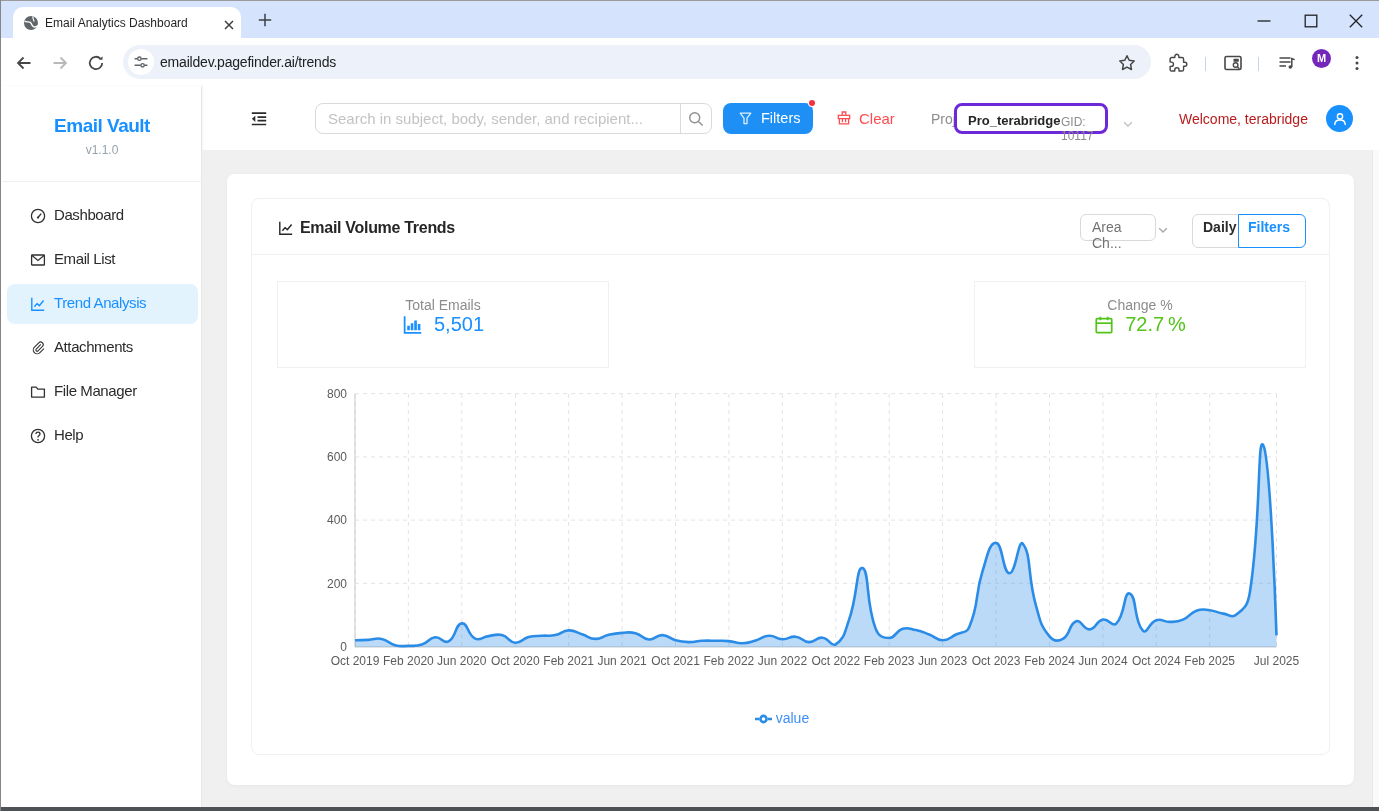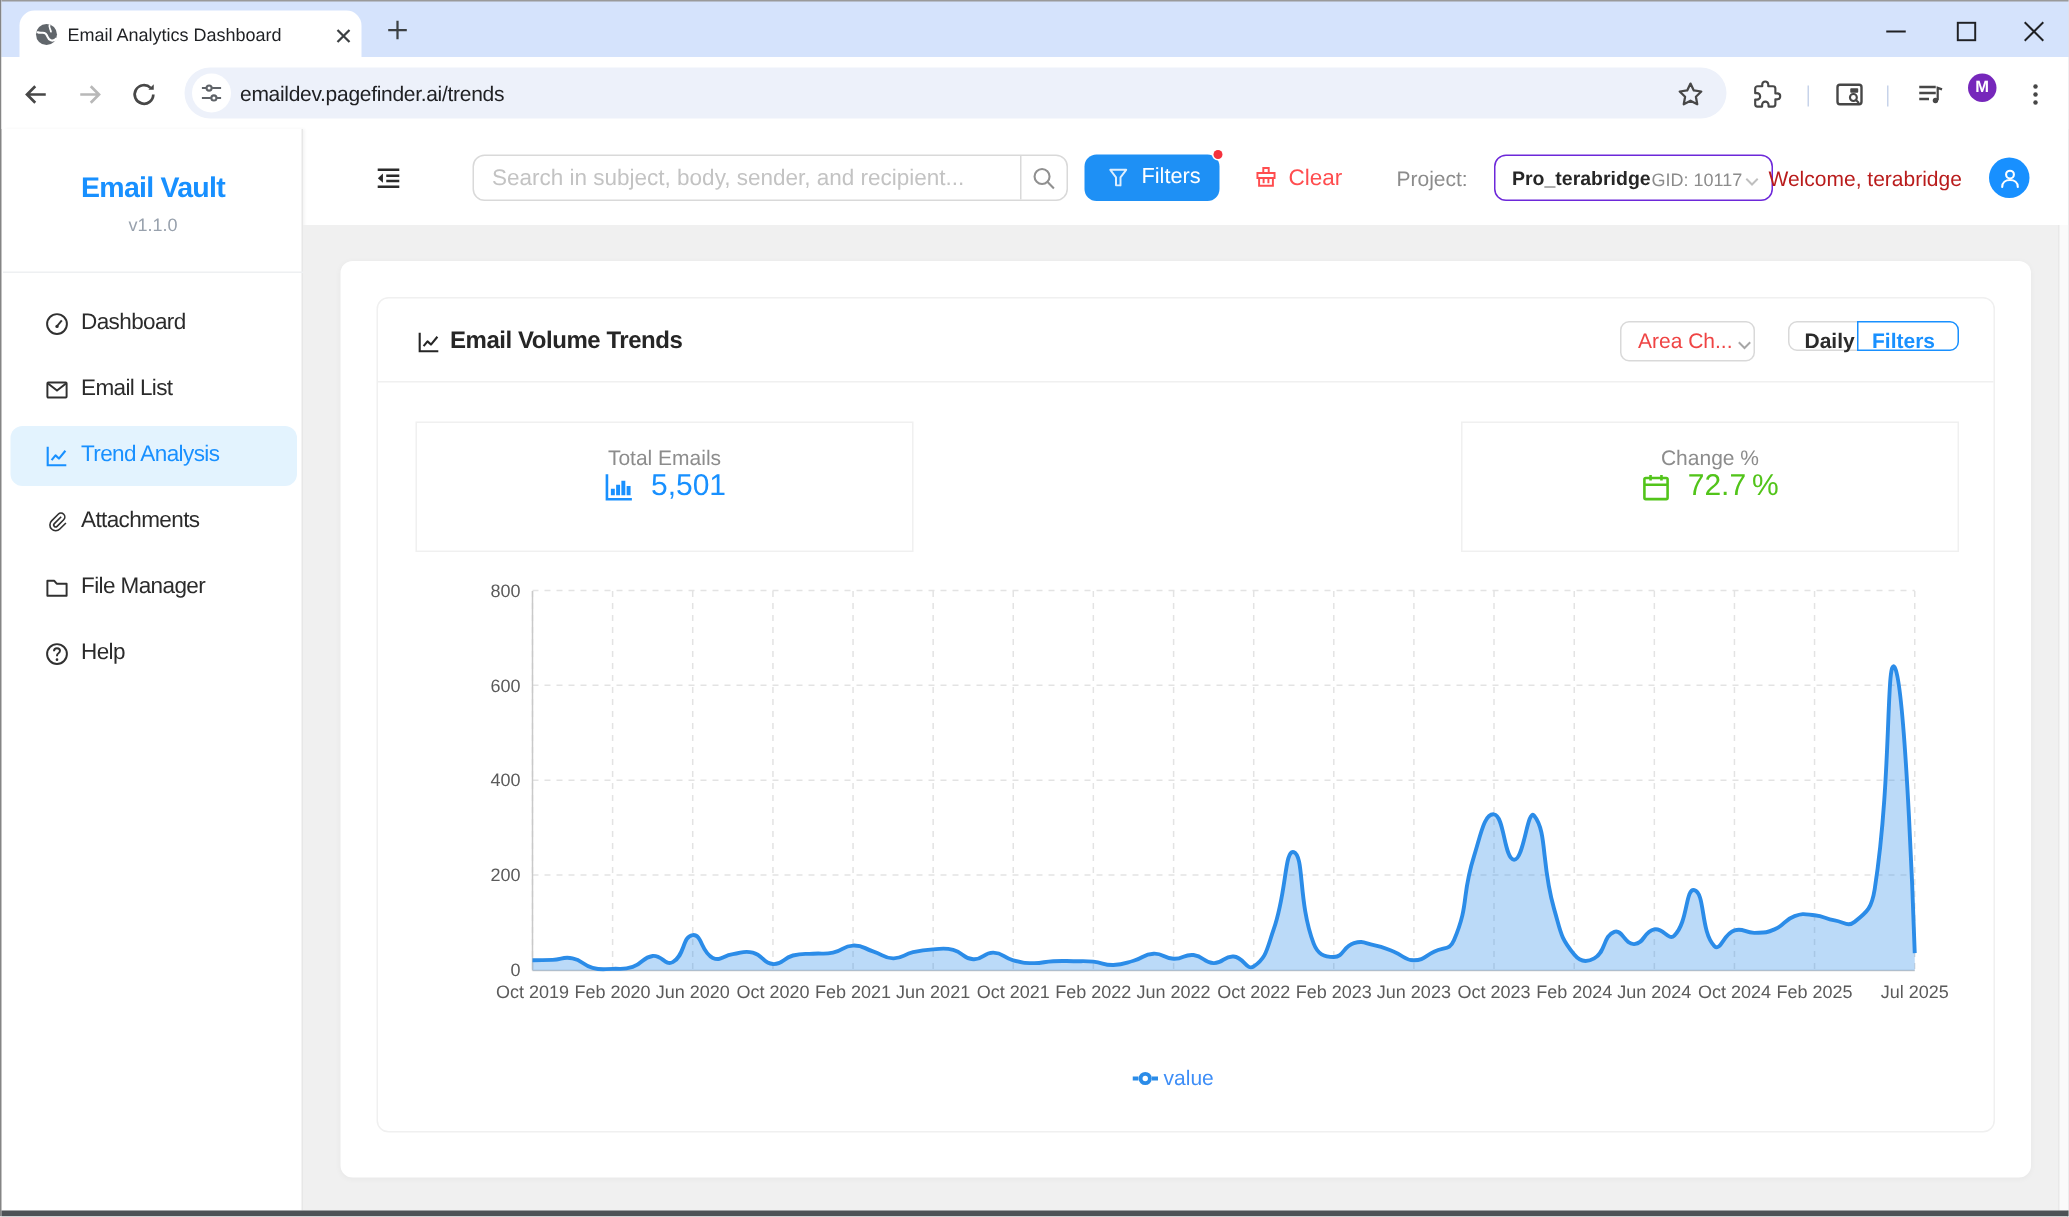--- a/index.html
+++ b/index.html
@@ -21,30 +21,30 @@
 .mitem .mtx { position:absolute; left:47px; top:10px; }
 .mitem.sel { background:#e3f3fe; color:#1890ff; }
 .apphead { position:absolute; left:200px; top:0; width:1177px; height:64px; background:#fff; }
 .searchbox { position:absolute; left:113px; top:17px; width:397px; height:31px; border:1px solid #d9d9d9; border-radius:8px; background:#fff; }
 .searchbox .ph { position:absolute; left:12px; top:6px; font-size:15px; color:#c3c3c3; }
 .searchbox .sep { position:absolute; right:30px; top:0; width:1px; height:29px; background:#d9d9d9; }
 .filters { position:absolute; left:521px; top:17px; width:90px; height:31px; background:#1e90f5; border-radius:8px; color:#fff; font-size:14.5px; }
 .fdot { position:absolute; left:607px; top:14px; width:6px; height:6px; border-radius:3px; background:#f5313d; box-shadow:0 0 0 1px #fff; }
 .clearbtn { position:absolute; left:635px; top:24px; color:#ff4d4f; font-size:15px; }
 .projlab { position:absolute; left:729px; top:25px; font-size:14px; color:#8c8c8c; }
-.projsel { position:absolute; left:794px; top:17px; width:186px; height:31px; border:1px solid #6d28d9; border-radius:8px; background:#fff; }
+.projsel { position:absolute; left:752px; top:17px; width:154px; height:31px; border:3px solid #6d28d9; border-radius:8px; background:#fff; }
 .welcome { position:absolute; left:977px; top:25px; font-size:14px; color:#b91c1c; }
 .hava { position:absolute; left:1124px; top:19px; width:27px; height:27px; border-radius:14px; background:#1890ff; }
 .main { position:absolute; left:200px; top:64px; width:1177px; height:657px; background:#f0f0f0; }
 .panel { position:absolute; left:25px; top:24px; width:1127px; height:611px; background:#fff; border-radius:8px; box-shadow:0 1px 4px rgba(0,0,0,0.04); }
 .card { position:absolute; left:24px; top:24px; width:1079px; height:557px; background:#fff; border:1px solid #f0f0f0; border-radius:8px; }
 .cardhead { position:absolute; left:0; top:0; width:1077px; height:56px; border-bottom:1px solid #f0f0f0; }
 .ctitle { position:absolute; left:48px; top:20px; font-size:16px; letter-spacing:-0.3px; font-weight:bold; color:#262626; }
-.areasel { position:absolute; left:828px; top:15px; width:90px; height:27px; border:1px solid #d9d9d9; border-radius:6px; font-size:14px; color:#ef4444; }
-.segbtn { position:absolute; top:15px; height:20px; border:1px solid #d9d9d9; background:#fff; font-size:14px; font-weight:bold; color:#2b2b2b; text-align:left; }
+.areasel { position:absolute; left:828px; top:15px; width:76px; height:27px; border:1px solid #d9d9d9; border-radius:6px; font-size:14px; color:#737373; }
+.segbtn { position:absolute; top:15px; height:34px; border:1px solid #d9d9d9; background:#fff; font-size:14px; font-weight:bold; color:#2b2b2b; text-align:left; }
 .statcard { position:absolute; top:82px; width:332px; height:87px; border:1px solid #f0f0f0; border-radius:0; text-align:center; }
 .statlab { margin-top:15px; font-size:14px; color:#8c8c8c; }
 .statval { margin-top:0; font-size:20px; display:flex; align-items:center; justify-content:center; gap:11px; }
 .gd { stroke:#e3e3e3; stroke-width:1; stroke-dasharray:4 4; }
 .ax { stroke:#c9c9c9; stroke-width:1; }
 .xl { font-size:12px; fill:#5b5b5b; text-anchor:middle; }
 .yl { font-size:12px; fill:#5b5b5b; text-anchor:end; }
 .chartsvg { position:absolute; left:-1px; top:187px; }
 .legend { position:absolute; left:0; top:511px; width:1060px; text-align:center; font-size:14px; color:#3e8ef7; }
 .bottom { position:absolute; left:0; top:807px; width:1379px; height:4px; background:#4e5256; }

